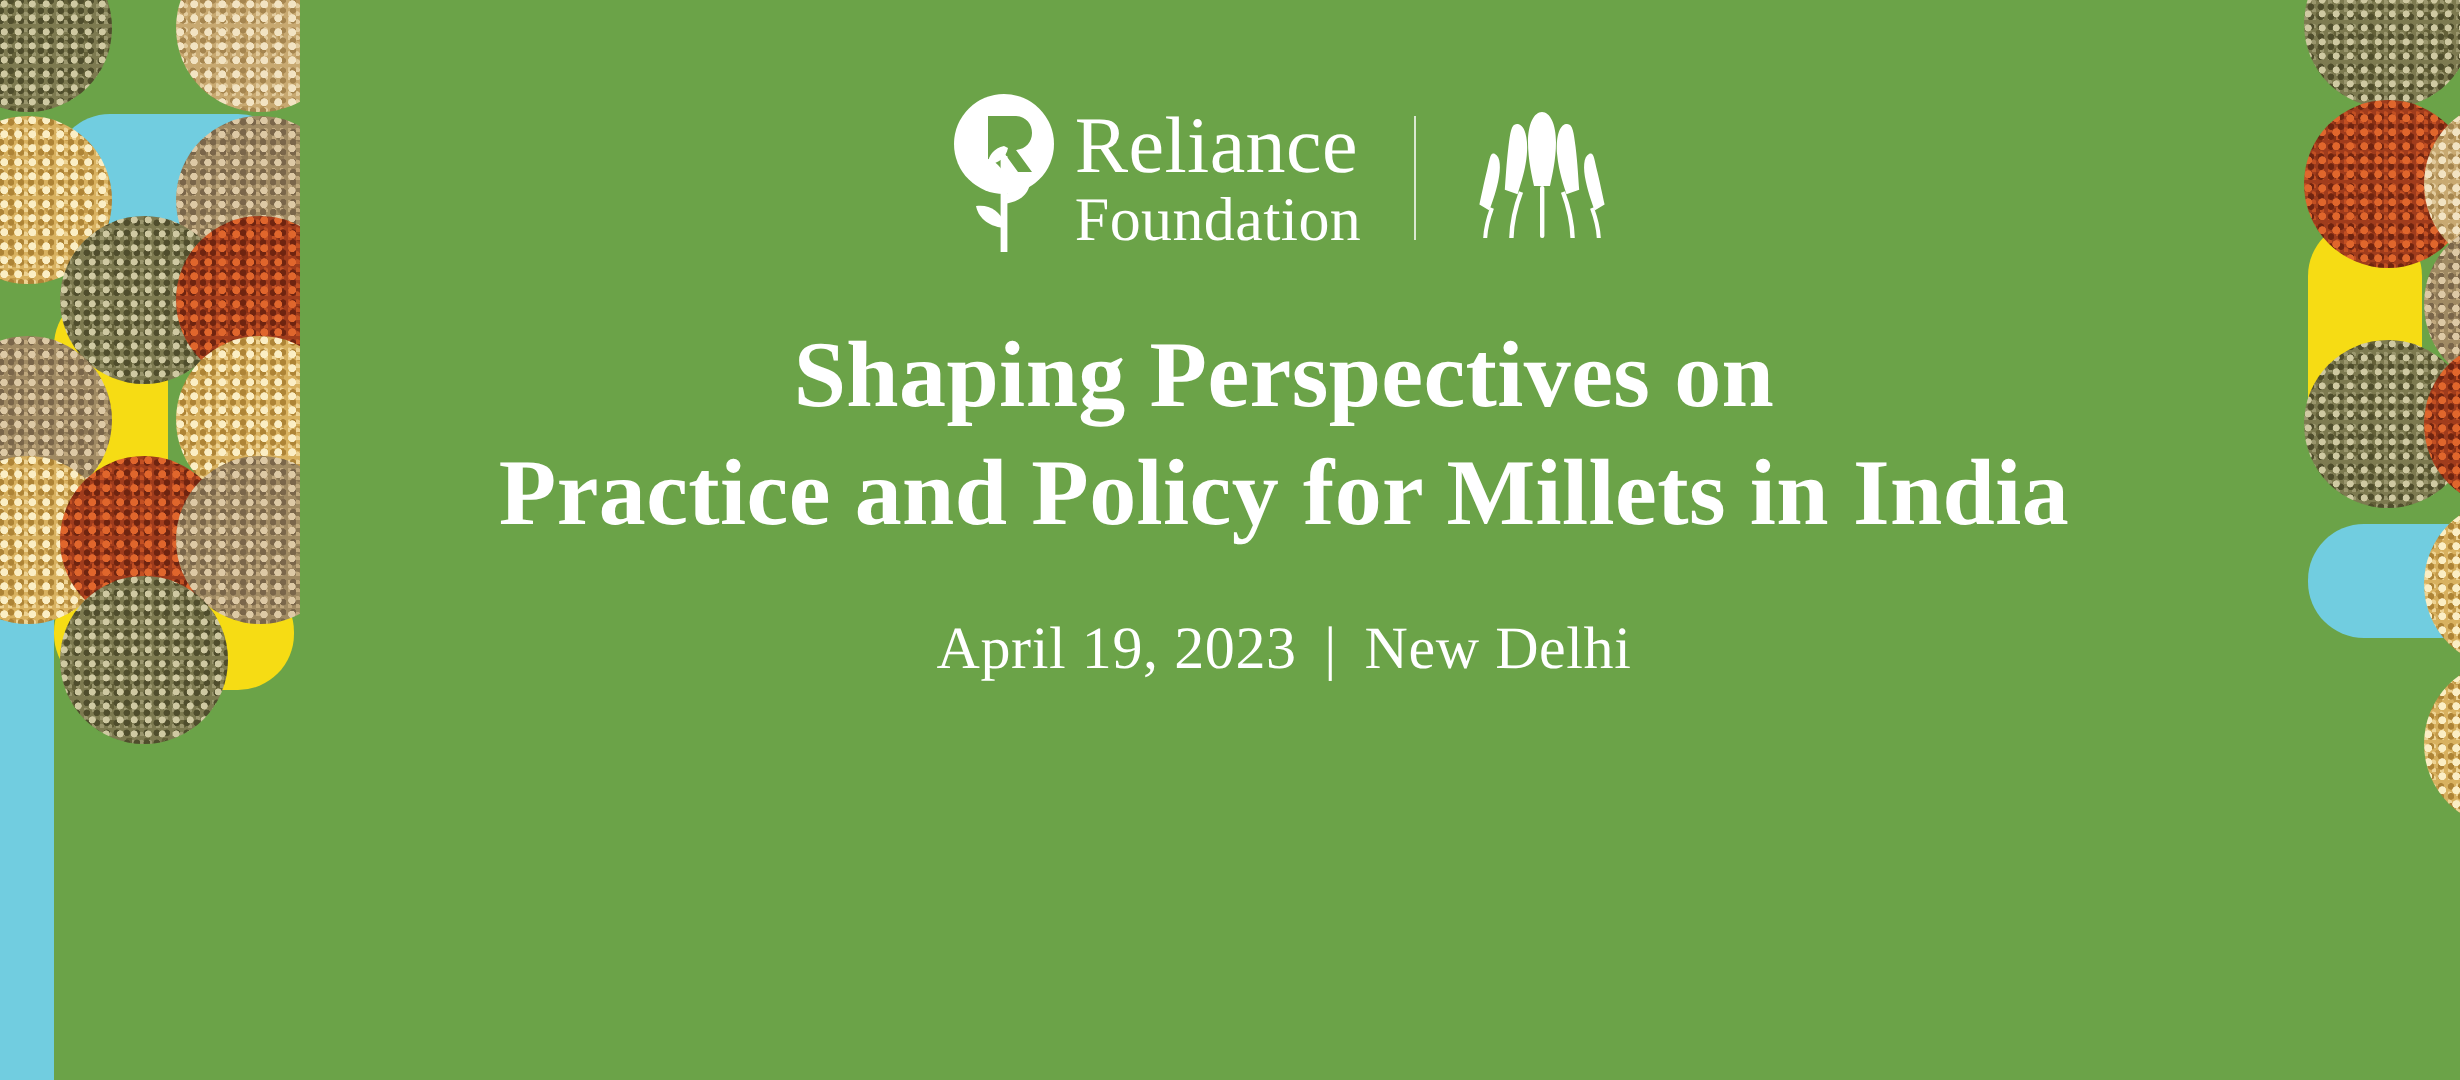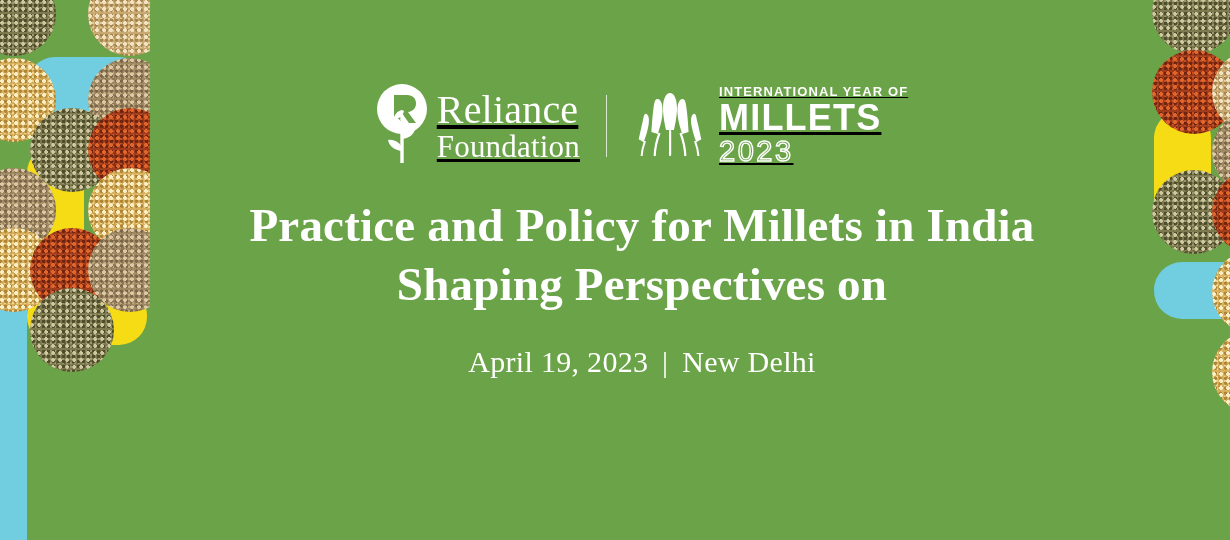--- a/index.html
+++ b/index.html
@@ -84,23 +84,22 @@
     right: 96px;
     top: 0;
     text-align: center;
   }
 
   #logo-row {
     display: flex;
     align-items: center;
     justify-content: center;
     gap: 26px;
-    padding-top: 84px;
+    padding-top: 47px;
     height: 84px;
-    text-decoration: underline;
   }
 
   
   #rf-lockup { display: flex; align-items: center; gap: 9px; }
   #rf-wordmark {
     color: #ffffff;
     text-align: left;
     font-family: "Liberation Serif", serif;
     line-height: 1.03;
   }
@@ -233,32 +232,27 @@
               <path d="M47.5 48c3 8 4.6 16 4.8 23" stroke="#ffffff" stroke-width="2.2" fill="none"></path>
 
               <path d="M13.5 29c2.8 1.4 3 7 1.6 13.6-1.4 6.6-3.4 11.6-4.4 14.6l-5-3c1-4.4 2.4-11.4 3.8-17C10.9 31.6 11 27.8 13.5 29z"></path>
               <path d="M12 56c-2.2 6-3.2 11-3.4 15" stroke="#ffffff" stroke-width="2" fill="none"></path>
 
               <path d="M60.5 29c2.5-1.2 2.6 2.6 4 8.2 1.4 5.6 2.8 12.6 3.8 17l-5 3c-1-3-3-8-4.4-14.6C57.5 36 57.7 30.4 60.5 29z"></path>
               <path d="M62 56c2.2 6 3.2 11 3.4 15" stroke="#ffffff" stroke-width="2" fill="none"></path>
             </g>
           </svg>
         </span>
-        <div id="iym-text">
-          <div id="iym-small">INTERNATIONAL YEAR OF</div>
-          <div id="iym-big">MILLETS</div>
-          <div id="iym-year">2023</div>
-        </div>
       </div>
 
     </div>
 
     <h1 id="headline">
+      <span class="hl-line">Shaping Perspectives on</span>
       <span class="hl-line">Practice and Policy for Millets in India</span>
-      <span class="hl-line">Shaping Perspectives on</span>
     </h1>
 
     <div id="sub">
       <span>April 19, 2023</span>
       <span class="bar">|</span>
       <span>New Delhi</span>
     </div>
 
   </div>
 </div>

